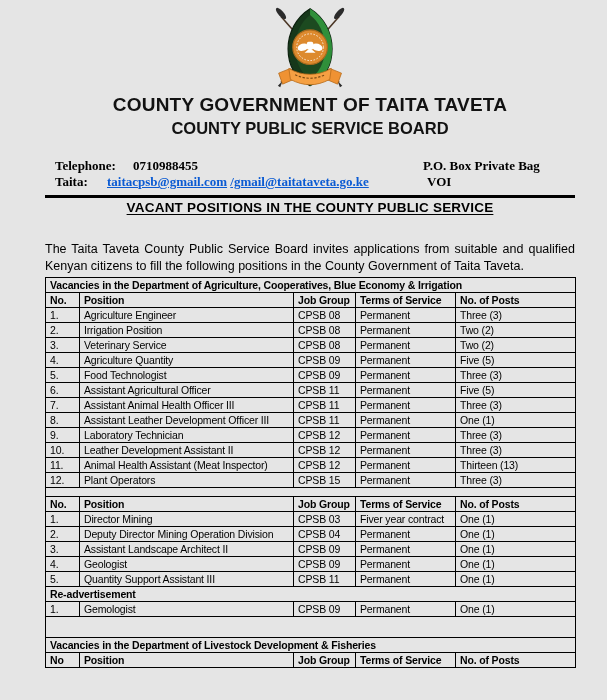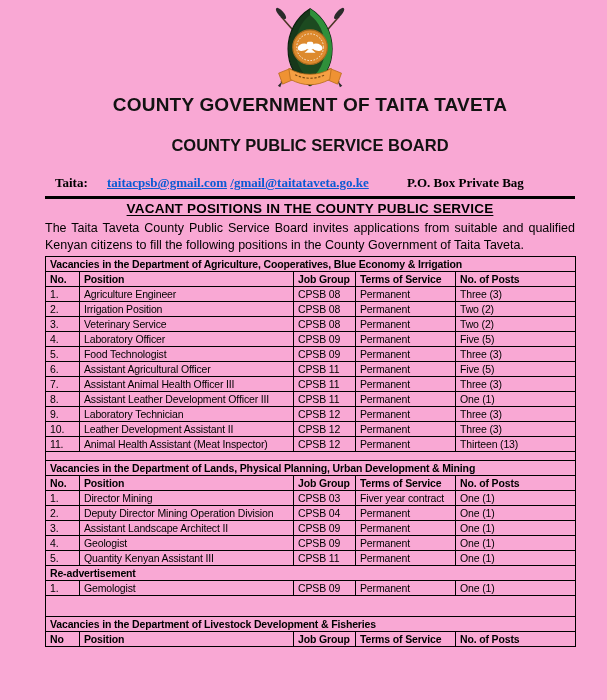--- a/index.html
+++ b/index.html
@@ -1,49 +1,49 @@
 <!DOCTYPE html>
 <html><head>
 <meta charset="utf-8">
 <style>
   * { margin:0; padding:0; box-sizing:border-box; }
   html,body { background:#ffffff; }
   body {
     width:607px; height:700px; overflow:hidden;
     font-family:"Liberation Sans", sans-serif; color:#000;
   }
-  .page { width:607px; height:700px; padding:4px 32px 0 45px; background:#f9a8d4; }
+  .page { width:607px; height:700px; padding:4px 32px 0 45px; background:#e5e5e5; }
 
   
   .logo-wrap { text-align:center; height:90px; }
   .logo-wrap svg { height:88px; }
   .org-name {
     text-align:center; font-size:19px; font-weight:bold; letter-spacing:0.2px;
     color:#121212; margin-top:0px; font-family:"Liberation Sans", sans-serif;
   }
   .board-name {
-    text-align:center; font-size:16.5px; font-weight:bold; color:#121212; margin-top:20px;
+    text-align:center; font-size:16.5px; font-weight:bold; color:#121212; margin-top:3px;
   }
 
   
   .contact { position:relative; margin-top:20px; font-family:"Liberation Serif", serif; font-weight:bold; font-size:13px; }
   .contact-left { margin-left:10px; line-height:16px; }
-  .contact-right { position:absolute; left:362px; top:0; line-height:16px; }
+  .contact-right { position:absolute; left:378px; top:0; line-height:16px; }
   .contact-town { margin-left:4px; }
   .email-label { display:inline-block; min-width:52px; }
   .tel-label { display:inline-block; min-width:78px; }
   .email-link { color:#0b5bd3; text-decoration:underline; font-weight:bold; cursor:pointer; }
   .rule { margin-top:5px; height:3px; background:#000; border:none; }
 
   
   .vacant-heading {
     margin-top:2px; text-align:center; font-weight:bold; font-size:13.5px;
     text-decoration:underline; text-underline-offset:2px; letter-spacing:0.2px;
   }
-  .intro { margin-top:4px; font-size:12.5px; line-height:17px; text-align:justify; }
+  .intro { margin-top:26px; font-size:12.5px; line-height:17px; text-align:justify; }
 
   
   table.vacancies { border-collapse:collapse; table-layout:fixed; width:530px; margin-top:2px; }
   table.vacancies td, table.vacancies th {
     border:1.5px solid #000; font-size:10.5px; letter-spacing:-0.15px;
     padding:1px 2px 1px 4px; height:13px; overflow:hidden; white-space:nowrap;
     vertical-align:middle; text-align:left; line-height:12px;
   }
   td.section-title { text-align:center; font-weight:bold; font-size:10.8px; }
   th { font-weight:bold; font-size:11px; }
@@ -93,26 +93,30 @@
       </g>
     </svg>
   </div>
 
   <div class="org-name">COUNTY GOVERNMENT OF TAITA TAVETA</div>
   <div class="board-name">COUNTY PUBLIC SERVICE BOARD</div>
 
   <div class="contact">
     <div class="contact-left">
       <div>
+        <span class="tel-label">Telephone:</span><span>0710988455</span>
+      </div>
+      <div>
         <span class="email-label">Taita:</span><a class="email-link">taitacpsb@gmail.com</a>
         <a class="email-link">/gmail@taitataveta.go.ke</a>
       </div>
     </div>
     <div class="contact-right">
       <div>P.O. Box Private Bag</div>
+      <div class="contact-town">VOI</div>
     </div>
   </div>
 
   <hr class="rule">
 
   <div class="vacant-heading">VACANT POSITIONS IN THE COUNTY PUBLIC SERVICE</div>
 
   <p class="intro">The Taita Taveta County Public Service Board invites applications from suitable and qualified Kenyan citizens to fill the following positions in the County Government of Taita Taveta.</p>
 
   <table class="vacancies">
@@ -150,21 +154,21 @@
         </tr>
         <tr>
           <td class="num-right">3.</td>
           <td>Veterinary Service</td>
           <td>CPSB 08</td>
           <td>Permanent</td>
           <td>Two (2)</td>
         </tr>
         <tr>
           <td class="num-right">4.</td>
-          <td>Laboratory Officer</td>
+          <td>Agriculture Quantity</td>
           <td>CPSB 09</td>
           <td>Permanent</td>
           <td>Five (5)</td>
         </tr>
         <tr>
           <td class="num-right">5.</td>
           <td>Food Technologist</td>
           <td>CPSB 09</td>
           <td>Permanent</td>
           <td>Three (3)</td>
@@ -204,25 +208,29 @@
           <td>Permanent</td>
           <td>Three (3)</td>
         </tr>
         <tr>
           <td class="num-right">11.</td>
           <td>Animal Health Assistant (Meat Inspector)</td>
           <td>CPSB 12</td>
           <td>Permanent</td>
           <td>Thirteen (13)</td>
         </tr>
+        <tr>
+          <td class="num-right">12.</td>
+          <td>Plant Operators</td>
+          <td>CPSB 15</td>
+          <td>Permanent</td>
+          <td>Three (3)</td>
+        </tr>
         <tr class="spacer-sm">
           <td colspan="5"></td>
-        </tr>
-        <tr>
-          <td colspan="5" class="section-title">Vacancies in the Department of Lands, Physical Planning, Urban Development &amp; Mining</td>
         </tr>
         <tr>
           <th class="num-head">No.</th>
           <th>Position</th>
           <th>Job Group</th>
           <th>Terms of Service</th>
           <th>No. of Posts</th>
         </tr>
         <tr>
           <td class="num-right">1.</td>
@@ -247,21 +255,21 @@
         </tr>
         <tr>
           <td class="num-right">4.</td>
           <td>Geologist</td>
           <td>CPSB 09</td>
           <td>Permanent</td>
           <td>One (1)</td>
         </tr>
         <tr>
           <td class="num-right">5.</td>
-          <td>Quantity Kenyan Assistant III</td>
+          <td>Quantity Support Assistant III</td>
           <td>CPSB 11</td>
           <td>Permanent</td>
           <td>One (1)</td>
         </tr>
         <tr>
           <td colspan="5" class="subheader">Re-advertisement</td>
         </tr>
         <tr>
           <td class="num-right">1.</td>
           <td>Gemologist</td>

